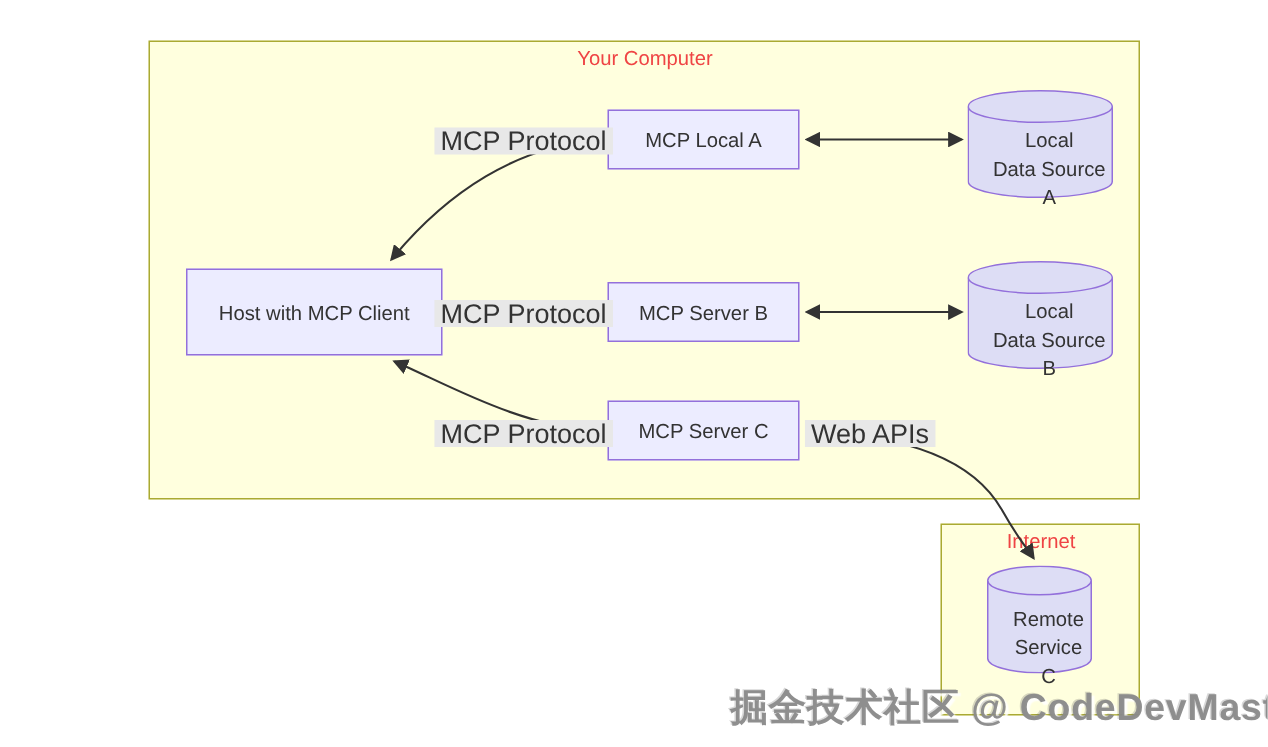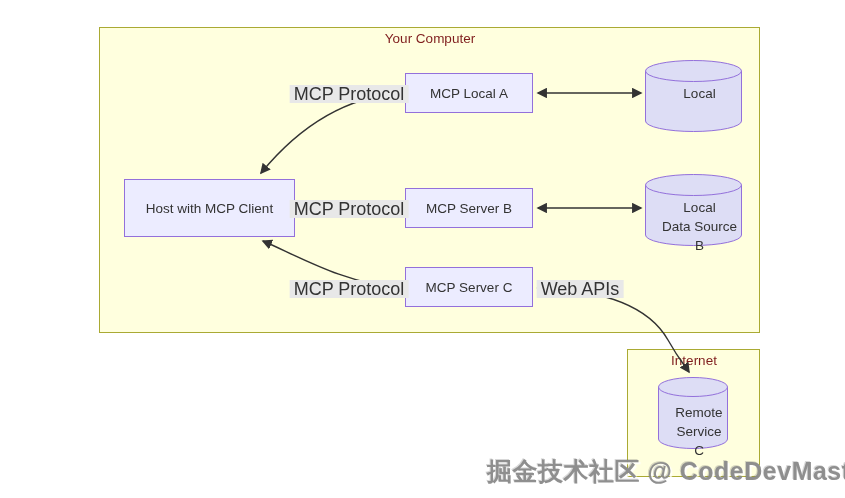--- a/index.html
+++ b/index.html
@@ -11,21 +11,21 @@
   }
   
   .cluster{
     position:absolute;
     background:#ffffde;
     border:1px solid #aaaa33;
     box-sizing:border-box;
   }
   .cluster-label{
     position:absolute;
-    font-size:13.5px;color:#7f1d1d;
+    font-size:13.5px;color:#ef4444;
     transform:translateX(-50%);
     white-space:nowrap;
   }
   
   .node{
     position:absolute;
     background:#ECECFF;
     border:1px solid #9370DB;
     box-sizing:border-box;
     display:flex;flex-direction:column;
@@ -105,20 +105,21 @@
   <span>MCP Server C</span>
 </div>
 
 <div class="cylinder" style="left:645px;top:60px;width:97px;height:72px;">
   <svg width="97" height="72" viewBox="0 0 97 72">
     <path d="M 0.5,11 L 0.5,61 A 48,10.5 0 0 0 96.5,61 L 96.5,11" fill="#DDDDF5" stroke="#9370DB" stroke-width="1"></path>
     <ellipse cx="48.5" cy="11" rx="48" ry="10.5" fill="#DDDDF5" stroke="#9370DB" stroke-width="1"></ellipse>
   </svg>
   <div class="cyl-text" style="top:24px;">
     <div>Local</div>
+    <div>Data Source A</div>
   </div>
 </div>
 
 <div class="cylinder" style="left:645px;top:174px;width:97px;height:72px;">
   <svg width="97" height="72" viewBox="0 0 97 72">
     <path d="M 0.5,11 L 0.5,61 A 48,10.5 0 0 0 96.5,61 L 96.5,11" fill="#DDDDF5" stroke="#9370DB" stroke-width="1"></path>
     <ellipse cx="48.5" cy="11" rx="48" ry="10.5" fill="#DDDDF5" stroke="#9370DB" stroke-width="1"></ellipse>
   </svg>
   <div class="cyl-text" style="top:24px;">
     <div>Local</div>

